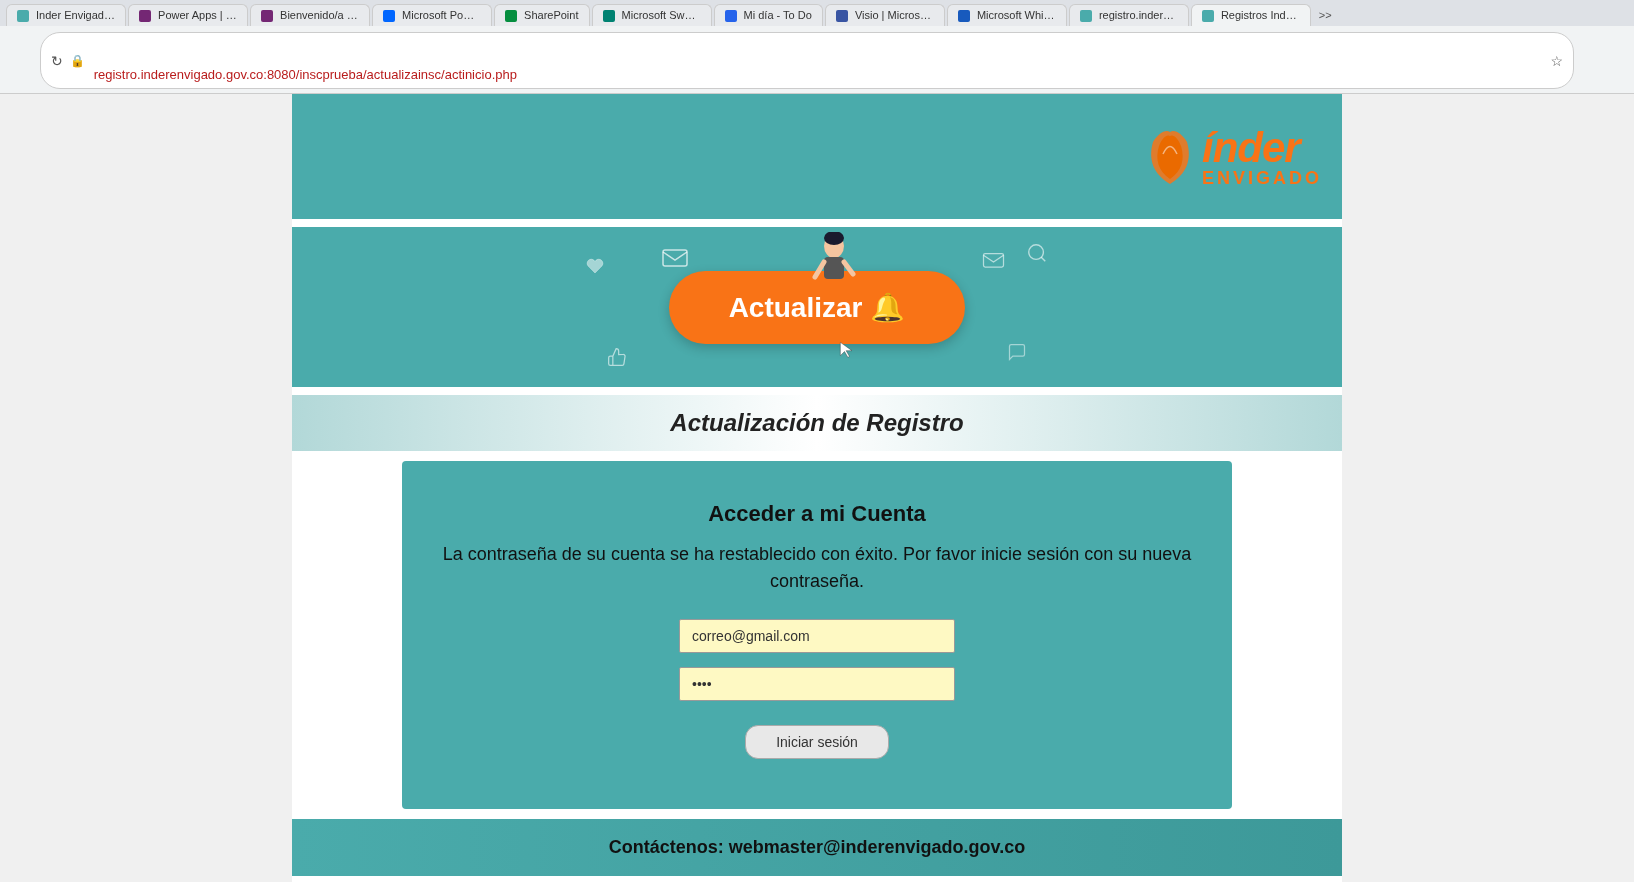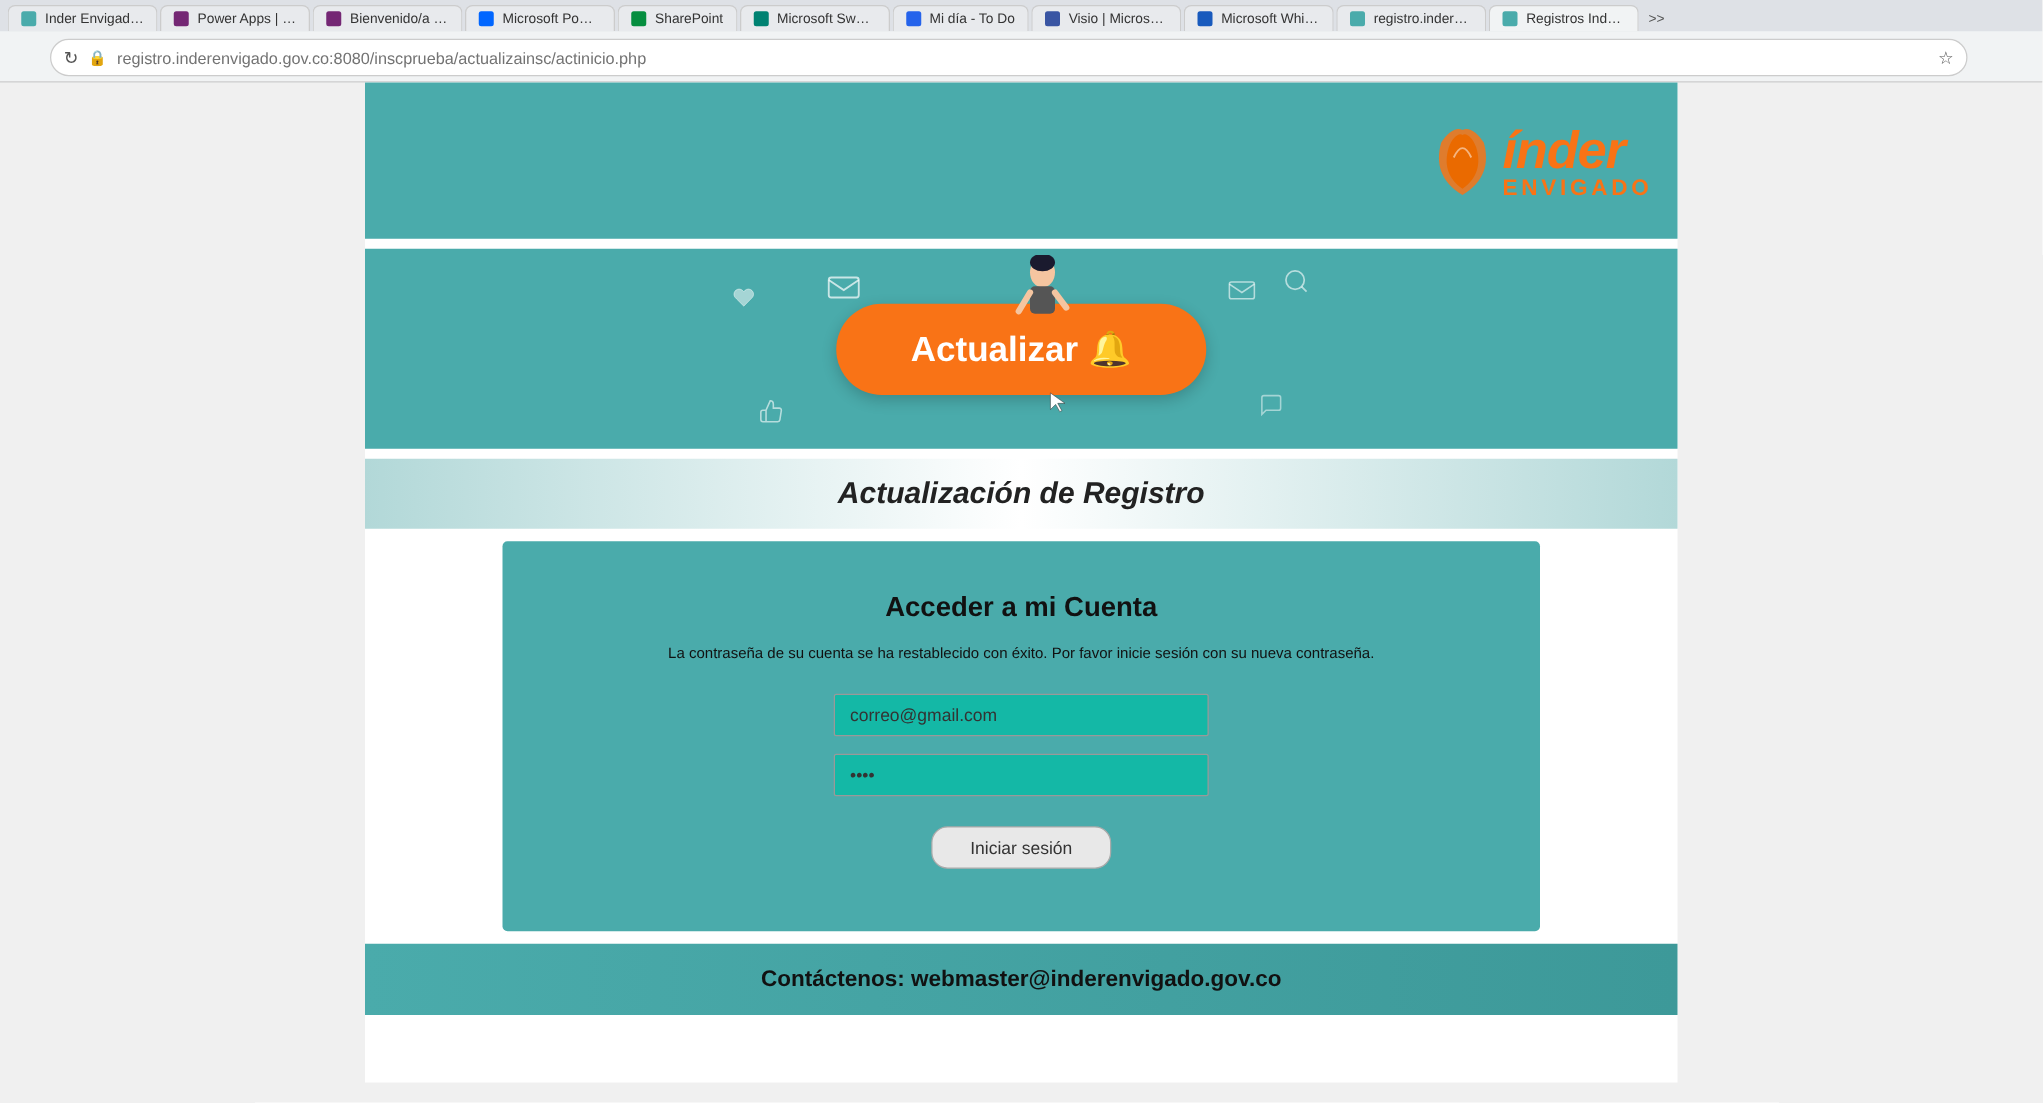--- a/index.html
+++ b/index.html
@@ -18,21 +18,22 @@
       border: 1px solid #ccc;
       border-radius: 20px;
       margin: 6px 60px 4px 40px;
       font-size: 13px;
       color: #333;
       gap: 8px;
     }
     .address-bar .url-text {
       flex: 1;
       font-size: 13px;
-      color: #737373;
+      color: #b91c1c;
+      margin-top: 28px;
     }
     .tabs-bar {
       display: flex;
       align-items: center;
       padding: 4px 6px 0 6px;
       background: #dee1e6;
       gap: 2px;
       overflow: hidden;
       font-size: 11px;
     }
@@ -158,35 +159,35 @@
       padding: 40px 30px 50px;
       text-align: center;
     }
     .login-card h3 {
       font-size: 22px;
       font-weight: bold;
       color: #111;
       margin-bottom: 14px;
     }
     .success-message {
-      font-size: 12px;
+      font-size: 18px;
       color: #111;
       margin-bottom: 24px;
       line-height: 1.5;
     }
     .form-group {
       margin-bottom: 14px;
     }
     .form-input {
-      width: 300px;
+      width: 276px;
       padding: 8px 12px;
       border: 1px solid #999;
       border-radius: 2px;
       font-size: 14px;
-      background: #14b8a6;
+      background: #fef9c3;
       color: #333;
     }
     .submit-btn {
       margin-top: 10px;
       padding: 8px 30px;
       background: #e8e8e8;
       border: 1px solid #aaa;
       border-radius: 13px;
       font-size: 14px;
       cursor: pointer;

